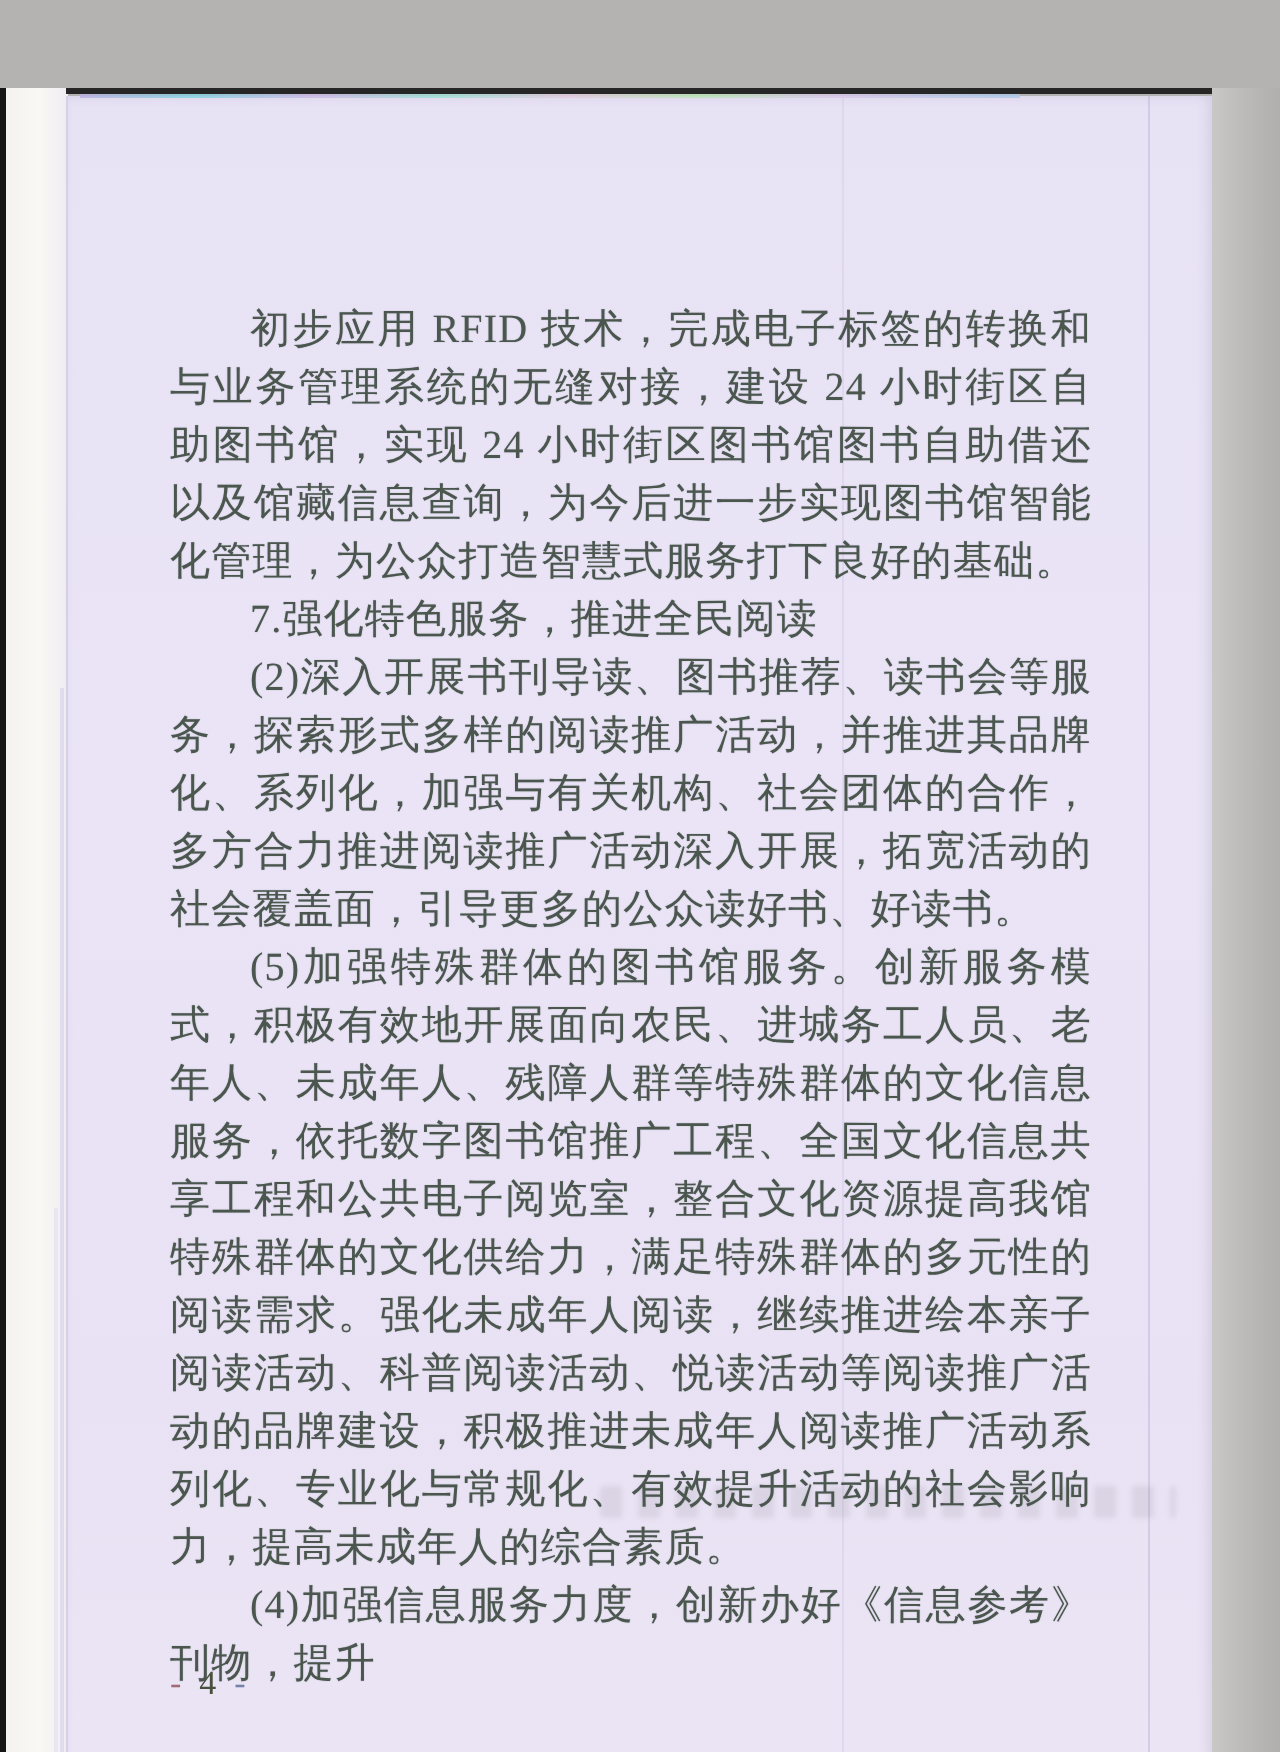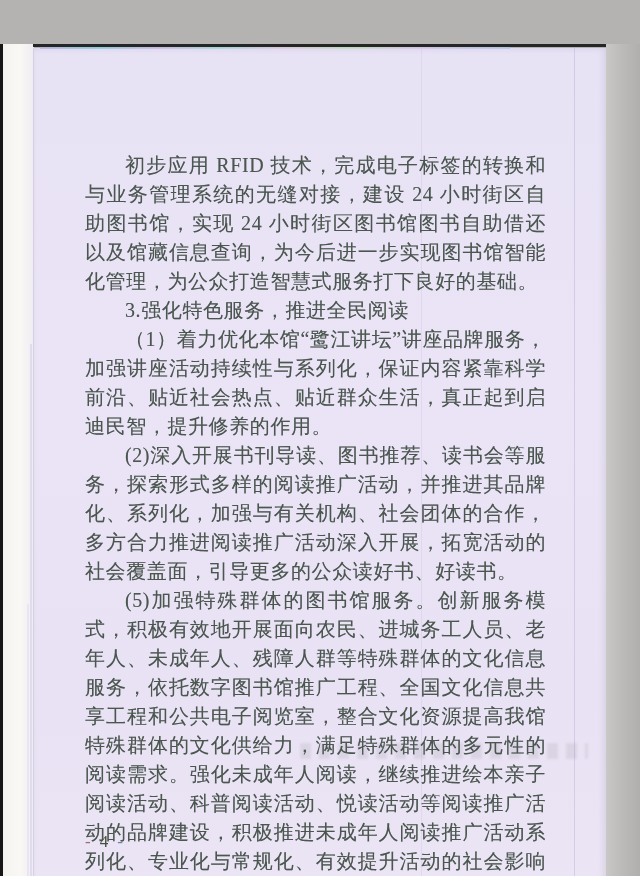--- a/index.html
+++ b/index.html
@@ -79,22 +79,21 @@
 
   <div class="crease-2"></div>
 
   <div class="top-scan-line"></div>
   <div class="top-color-artifact"></div>
 
   <div class="ghost-showthrough"></div>
 
   <div class="text-block">
     <p class="para">初步应用 RFID 技术，完成电子标签的转换和与业务管理系统的无缝对接，建设 24 小时街区自助图书馆，实现 24 小时街区图书馆图书自助借还以及馆藏信息查询，为今后进一步实现图书馆智能化管理，为公众打造智慧式服务打下良好的基础。</p>
-    <p class="para">3.强化特色服务，推进全民阅读</p>
-    <p class="para">（1）着力优化本馆“鹭江讲坛”讲座品牌服务，加强讲座活动持续性与系列化，保证内容紧靠科学前沿、贴近社会热点、贴近群众生活，真正起到启迪民智，提升修养的作用。</p>
+    <p class="para">7.强化特色服务，推进全民阅读</p>
     <p class="para">(2)深入开展书刊导读、图书推荐、读书会等服务，探索形式多样的阅读推广活动，并推进其品牌化、系列化，加强与有关机构、社会团体的合作，多方合力推进阅读推广活动深入开展，拓宽活动的社会覆盖面，引导更多的公众读好书、好读书。</p>
     <p class="para">(5)加强特殊群体的图书馆服务。创新服务模式，积极有效地开展面向农民、进城务工人员、老年人、未成年人、残障人群等特殊群体的文化信息服务，依托数字图书馆推广工程、全国文化信息共享工程和公共电子阅览室，整合文化资源提高我馆特殊群体的文化供给力，满足特殊群体的多元性的阅读需求。强化未成年人阅读，继续推进绘本亲子阅读活动、科普阅读活动、悦读活动等阅读推广活动的品牌建设，积极推进未成年人阅读推广活动系列化、专业化与常规化、有效提升活动的社会影响力，提高未成年人的综合素质。</p>
     <p class="para">(4)加强信息服务力度，创新办好《信息参考》刊物，提升</p>
   </div>
 
   <div class="footer">
     <span class="dash-left">-</span>
     <span class="page-num">4</span>
     <span class="dash-right">-</span>
   </div>

